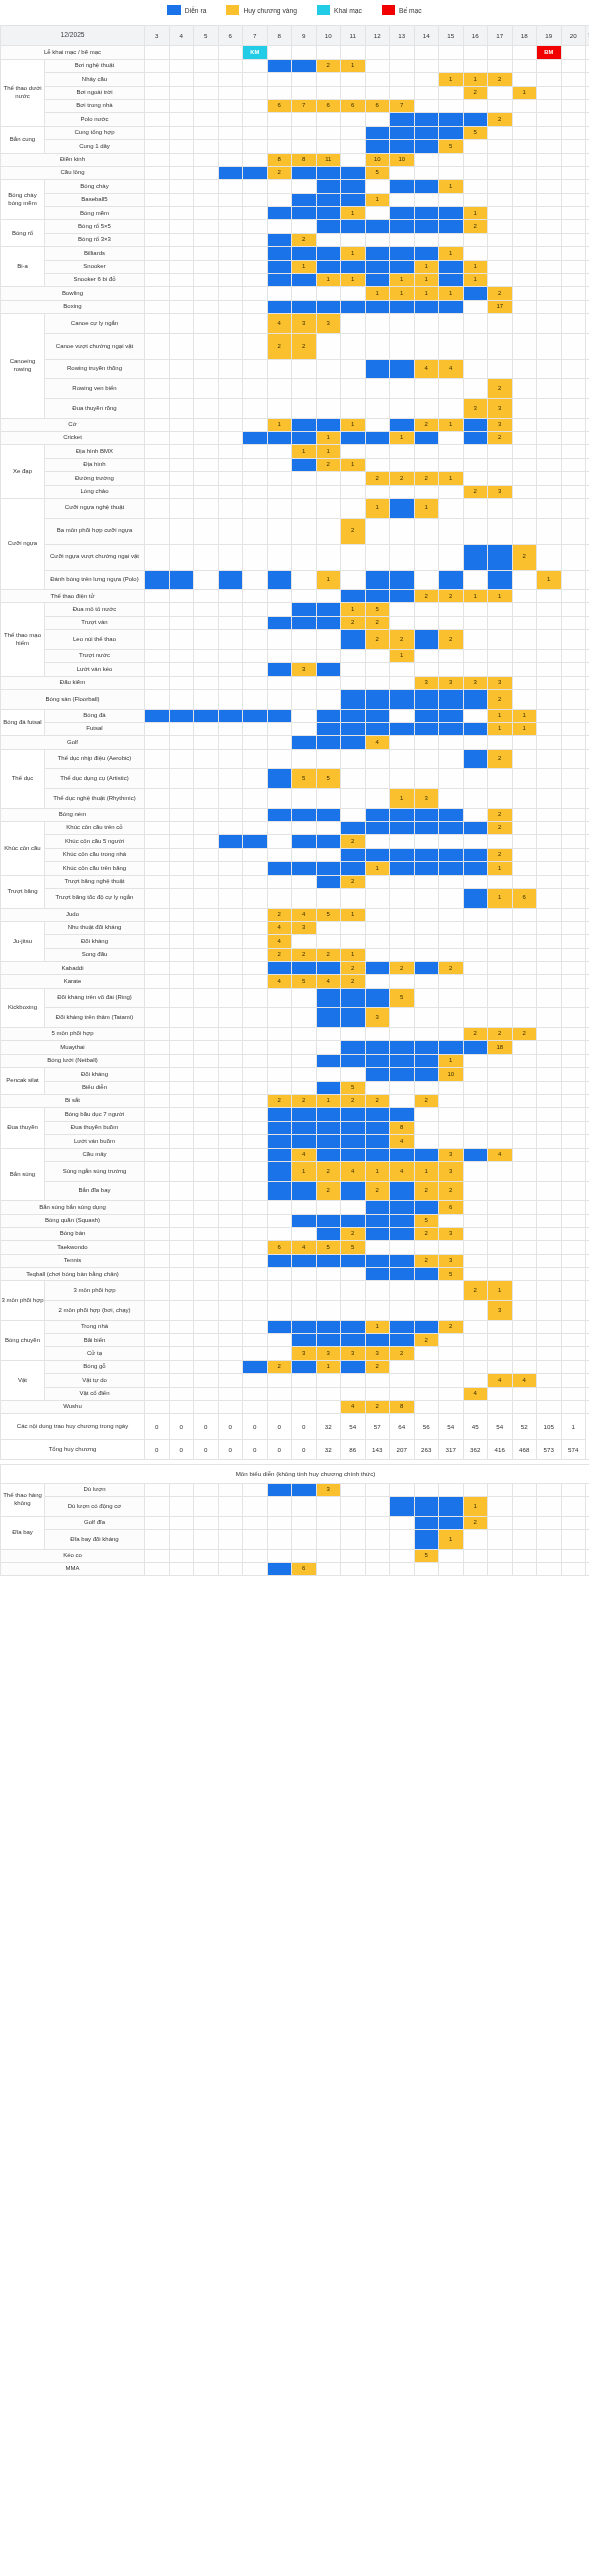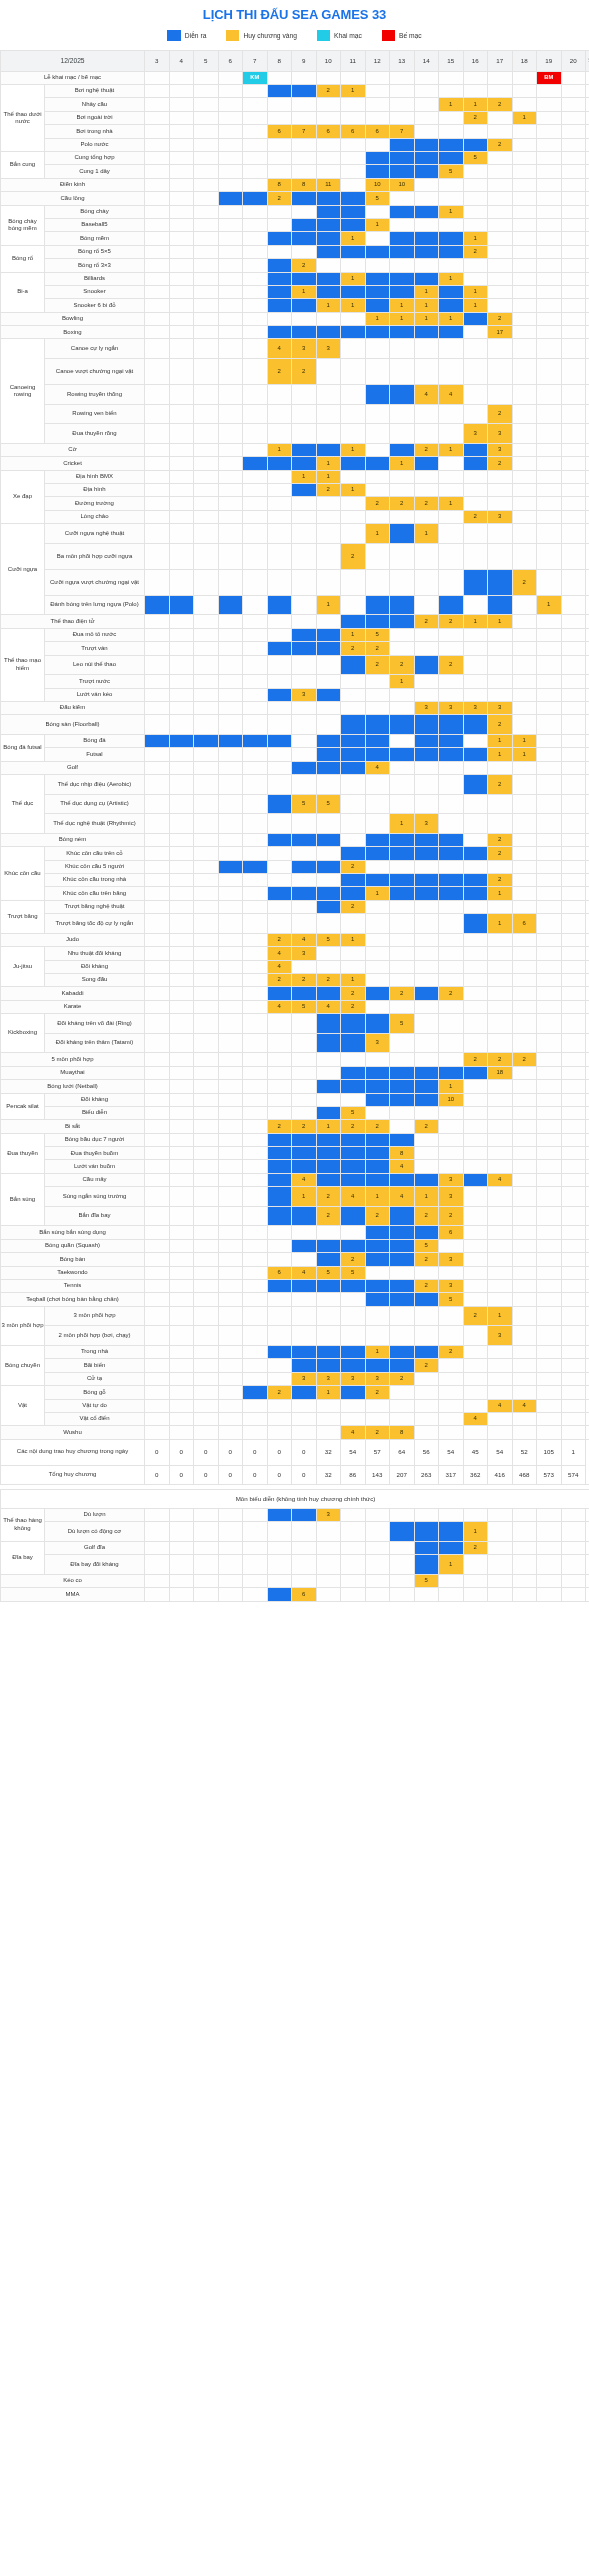--- a/index.html
+++ b/index.html
@@ -106,21 +106,20 @@
     border-left:0.5px solid #fff;
     border-right:0.5px solid #fff;
   }
   tr.spacer td{border:none;height:4.1px;background:#fff;}
 </style>
 </head>
 <body>
 
 <div class="page">
 
-  <div class="title">LỊCH THI ĐẤU SEA GAMES 33</div>
 
   <div class="legend">
       <div class="legend-item">
         <span class="legend-swatch" style="background: rgb(26, 115, 232);"></span>
         <span class="legend-label">Diễn ra</span>
       </div>
       <div class="legend-item">
         <span class="legend-swatch" style="background: rgb(251, 192, 45);"></span>
         <span class="legend-label">Huy chương vàng</span>
       </div>

